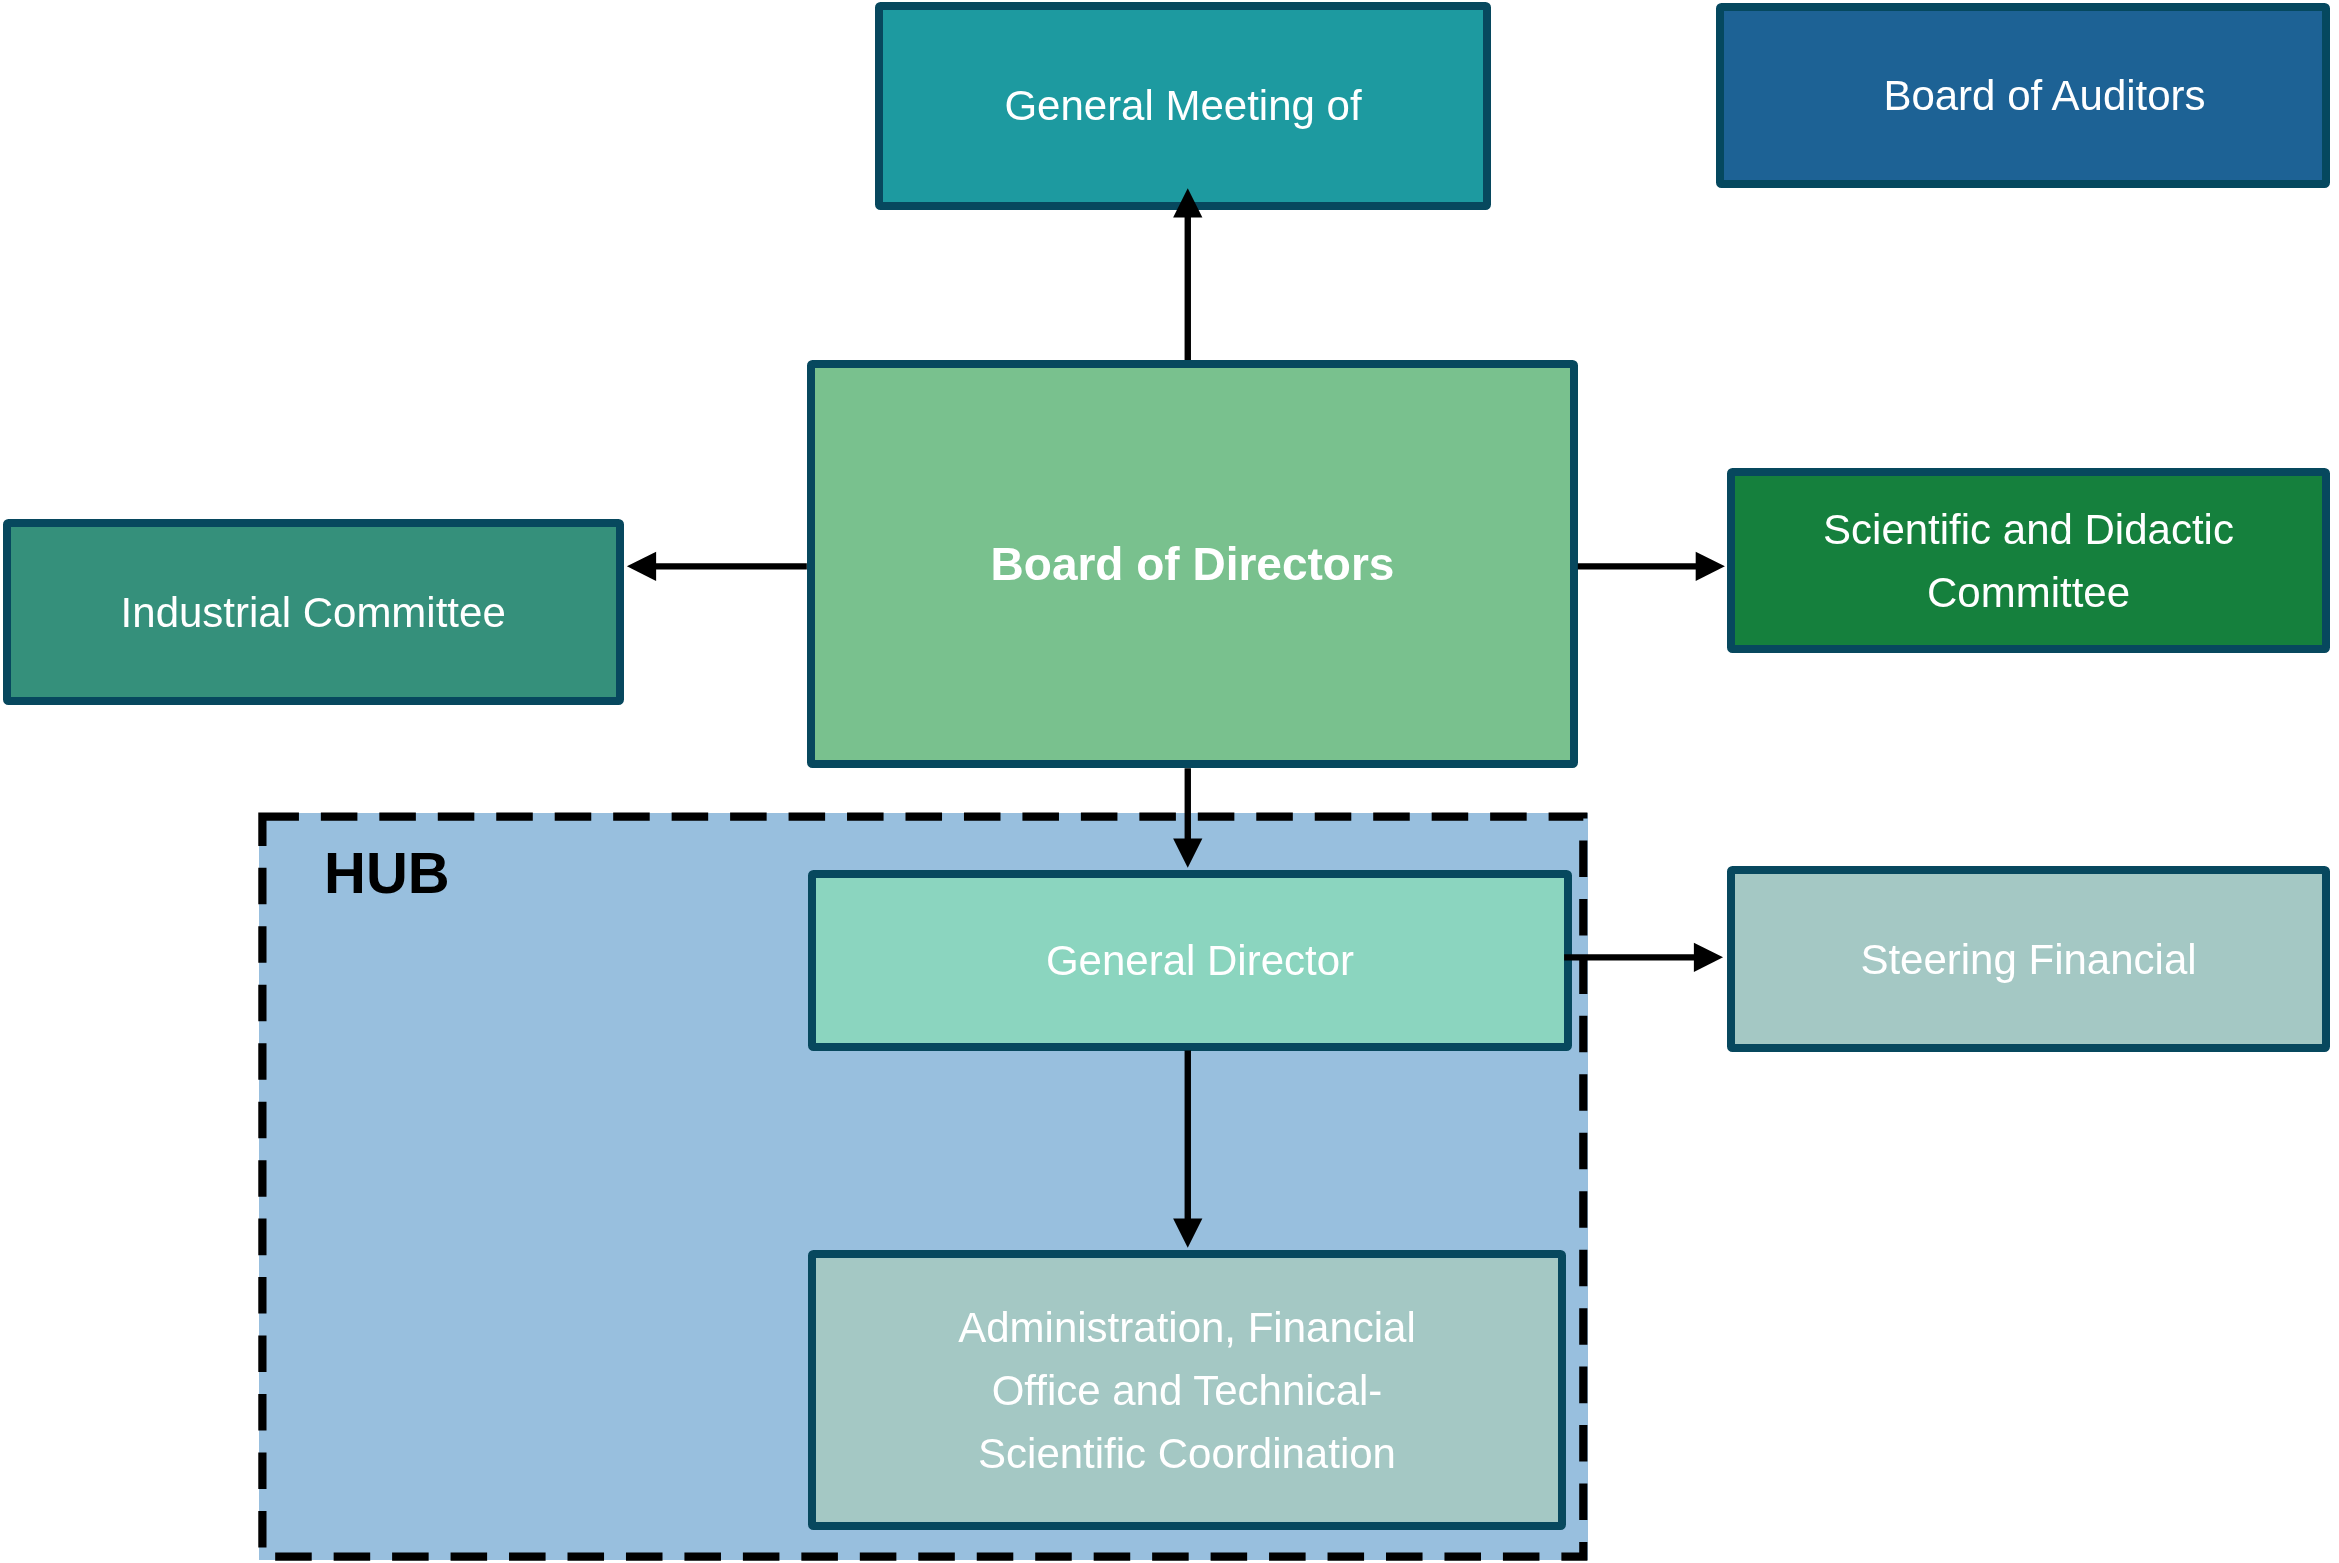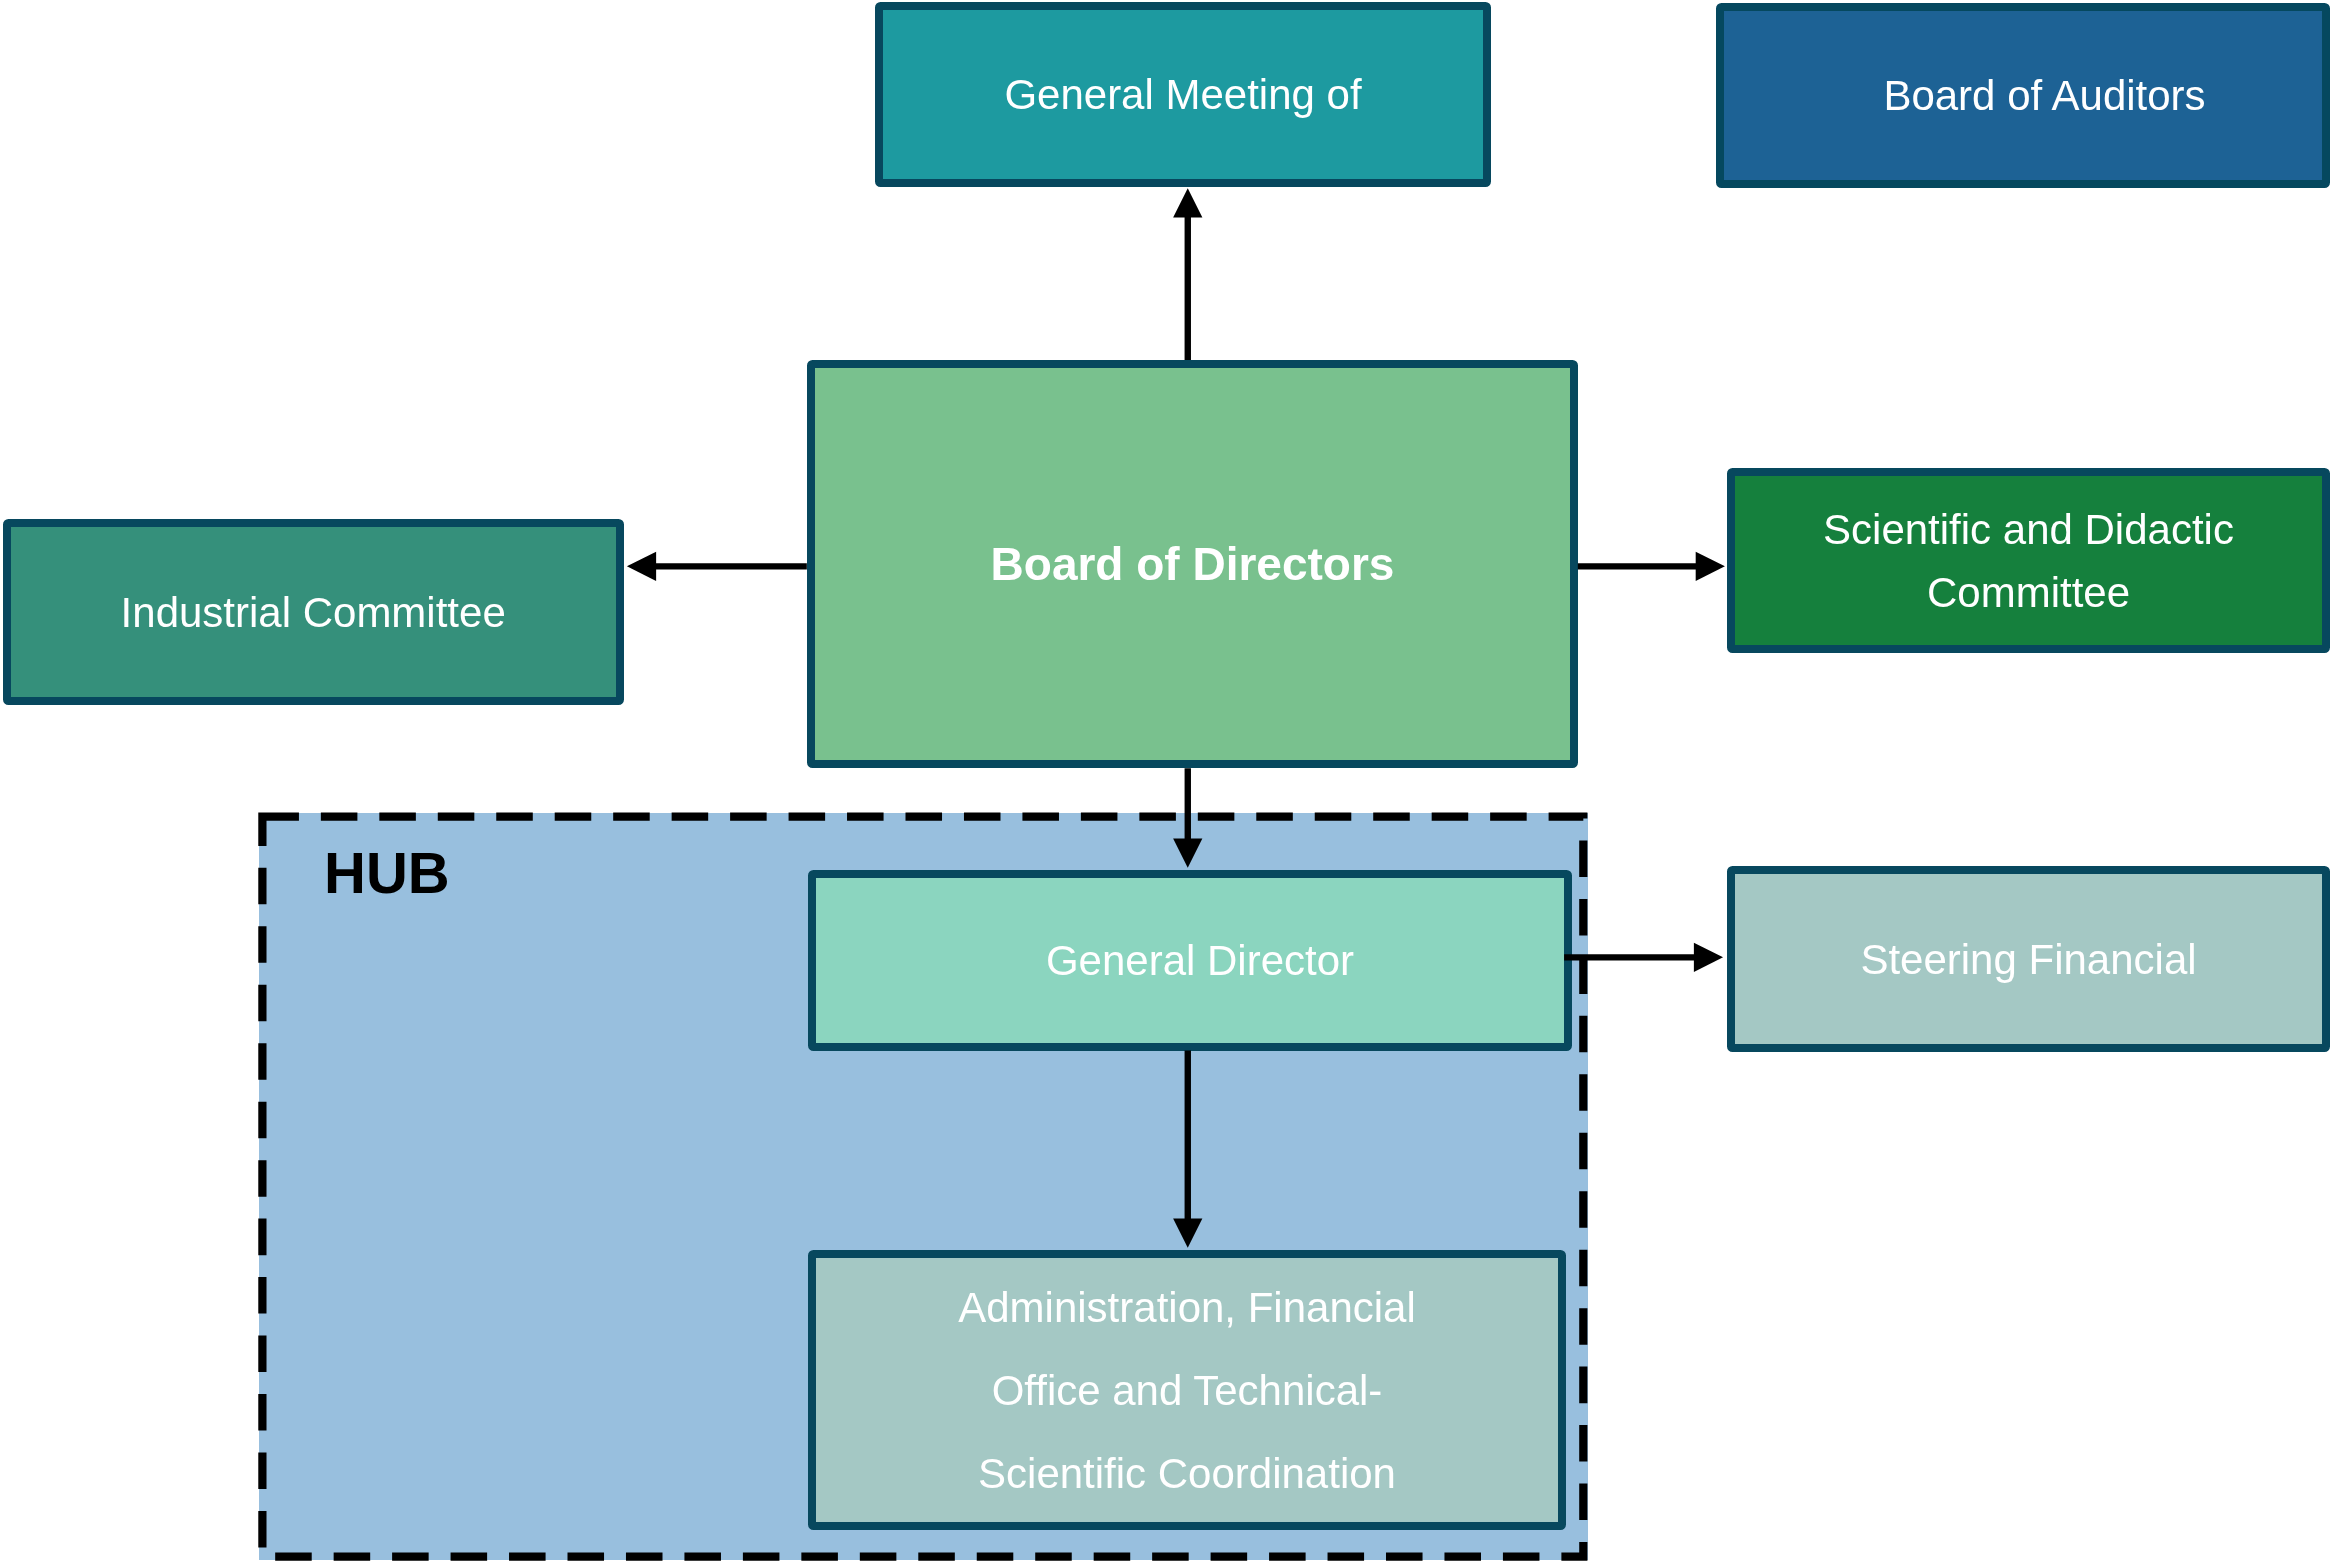--- a/index.html
+++ b/index.html
@@ -19,21 +19,21 @@
     justify-content:center;
     text-align:center;
     color:#ffffff;
     font-size:42px;
     line-height:1.5;
     border:8.2px solid #07485E;
     border-radius:5.5px;
   }
   .node span{display:block;}
   
-  .n-gm{left:875px;top:1.8px;width:616px;height:185px;background:#1D9AA0;}
+  .n-gm{left:875px;top:1.8px;width:616px;height:208px;background:#1D9AA0;}
   .n-aud{left:1716px;top:2.7px;width:614px;height:185px;background:#1D6295;border-color:#05485F;}
   .n-bod{left:807px;top:360px;width:771px;height:408px;background:#79C18E;font-weight:bold;font-size:46px;}
   .n-ind{left:2.7px;top:471px;width:621px;height:186px;background:#35907B;margin-top:48px;}
   .n-sci{left:1727px;top:468px;width:603px;height:185px;background:#35907B;}
   .n-gd{left:808px;top:870px;width:764px;height:181px;background:#8BD5BF;}
   .n-st{left:1727px;top:866px;width:603px;height:186px;background:#A4C8C4;}
   .n-adm{left:808px;top:1250px;width:758px;height:280px;background:#A4C8C4;}
   .hub-fill{
     position:absolute;
     left:259px;top:813px;width:1329px;height:747px;
@@ -86,21 +86,21 @@
   </div>
 
   <div class="node n-gd" data-bind-bg="diagram.nodes.general_director.fill" style="background-color: rgb(139, 213, 191); padding-left: 20px;">
     <span data-bind="diagram.nodes.general_director.lines.0">General Director</span>
   </div>
 
   <div class="node n-st" data-bind-bg="diagram.nodes.steering_committee.fill" style="background-color: rgb(164, 200, 196);">
     <span data-bind="diagram.nodes.steering_committee.lines.0">Steering Financial</span>
   </div>
 
-  <div class="node n-adm" data-bind-bg="diagram.nodes.administration.fill" style="background-color: rgb(164, 200, 196); gap: 20px;">
+  <div class="node n-adm" data-bind-bg="diagram.nodes.administration.fill" style="background-color: rgb(164, 200, 196);">
     <span data-bind="diagram.nodes.administration.lines.0">Administration, Financial</span>
     <span data-bind="diagram.nodes.administration.lines.1">Office and Technical-</span>
     <span data-bind="diagram.nodes.administration.lines.2">Scientific Coordination</span>
   </div>
 
   <svg id="overlay" viewBox="0 0 2560 1711" xmlns="http://www.w3.org/2000/svg">
 
     <rect x="287" y="894" width="1446" height="810" fill="none" stroke="#000000" stroke-width="9" stroke-dasharray="40 24"></rect>
 
     <line x1="1300" y1="394" x2="1300" y2="234" stroke="#000000" stroke-width="7"></line>

